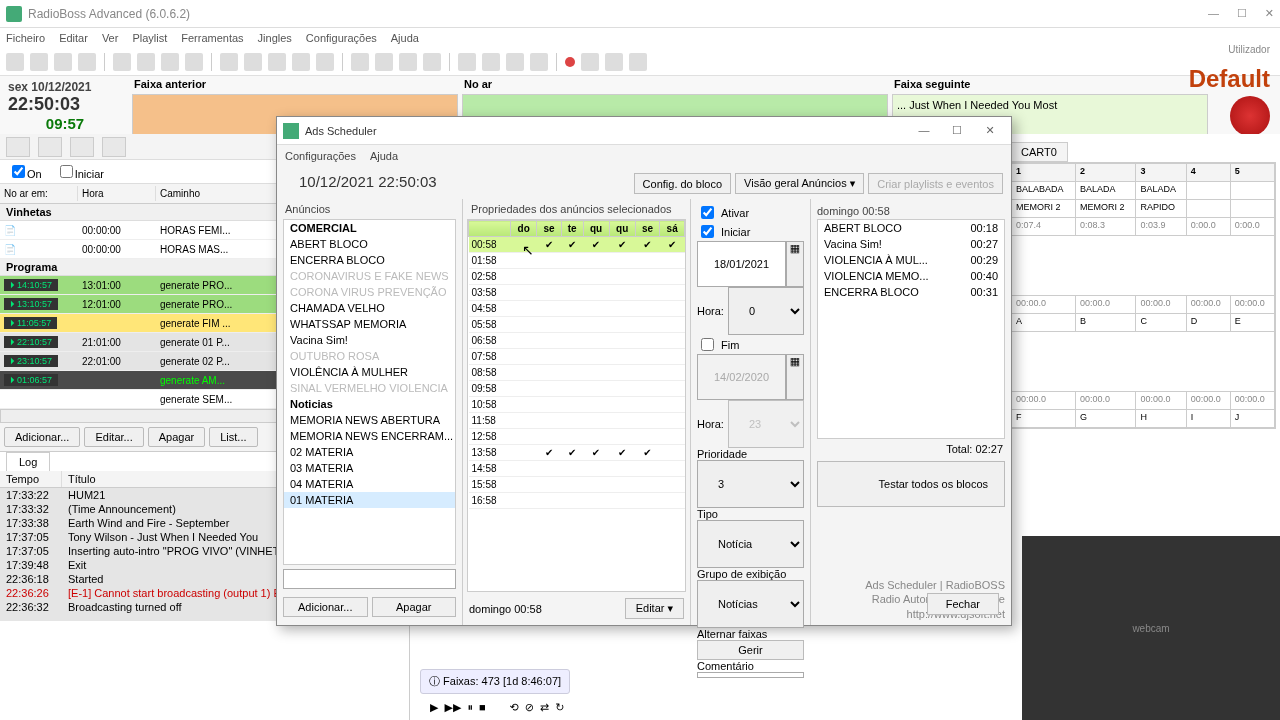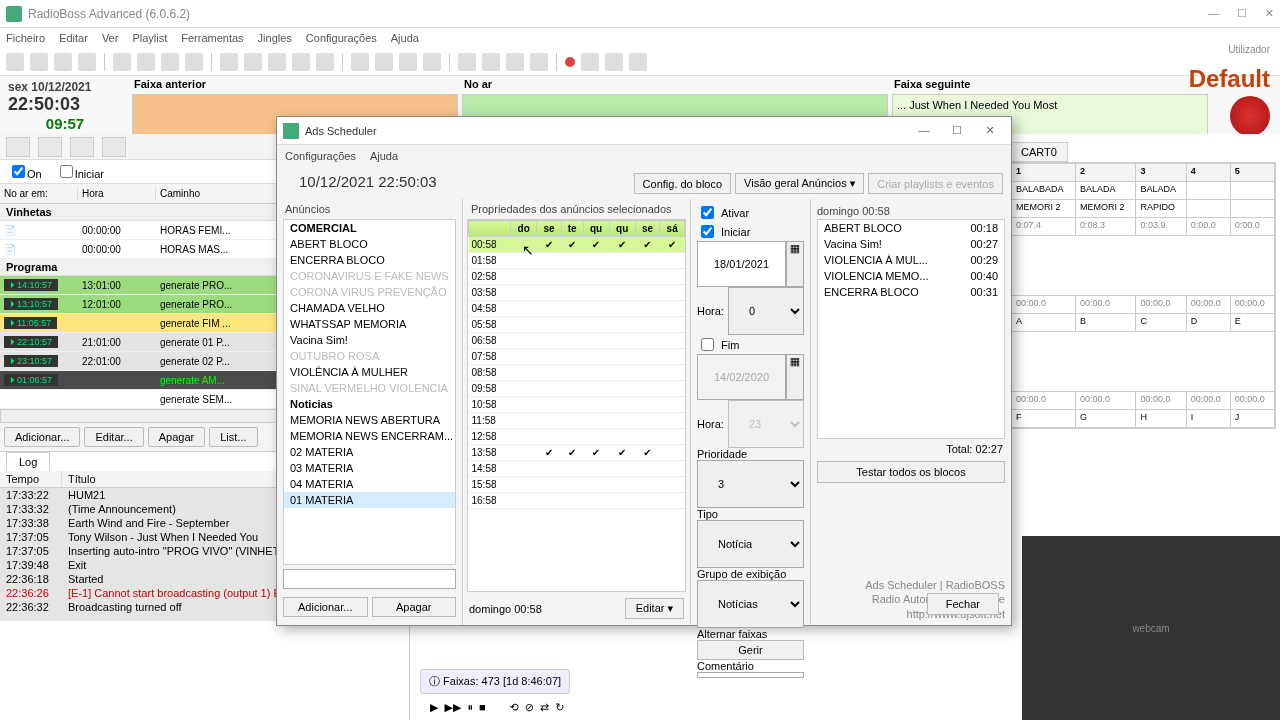--- a/index.html
+++ b/index.html
@@ -111,21 +111,21 @@
 .dlg-col3 .dateinp input { flex: 1; }
 .dlg-col3 .dateinp .cal { width: 18px; background: #eee; border: 1px solid #aaa; text-align: center; }
 .dlg-col3 button { padding: 3px; border: 1px solid #bbb; background: #f0f0f0; }
 .dlg-col3 textarea { height: 40px; border: 1px solid #aaa; resize: none; }
 .dlg-col4 { flex: 1; padding: 4px 6px; display: flex; flex-direction: column; }
 .dlg-col4 .hdr { color: #444; padding: 2px 0; }
 .blocklist { background: #fff; border: 1px solid #ccc; height: 220px; }
 .blocklist .brow { display: flex; padding: 2px 6px; }
 .blocklist .brow span:first-child { flex: 1; overflow: hidden; white-space: nowrap; }
 .dlg-col4 .total { padding: 4px 2px; font-weight: normal; text-align: right; }
-.dlg-col4 button { padding: 4px; border: 1px solid #bbb; background: #f0f0f0; margin-top: 2px; }
+.dlg-col4 button { padding: 16px; border: 1px solid #bbb; background: #f0f0f0; margin-top: 2px; text-align: right; }
 .dlg-col4 .credits { margin-top: auto; text-align: right; color: #888; font-size: 10px; line-height: 1.3; }
 .dlg-close { position: absolute; right: 12px; bottom: 10px; padding: 4px 18px; border: 1px solid #bbb; background: #f0f0f0; }
 .webcam { position: absolute; right: 0; bottom: 0; width: 258px; height: 184px; background: #333; z-index: 200; display:flex; align-items:center; justify-content:center; color:#888; font-size:10px; }
 </style>
 </head>
 <body>
 
 <div class="titlebar">
   <div class="icon"></div>
   <div class="title">RadioBoss Advanced (6.0.6.2)</div>

